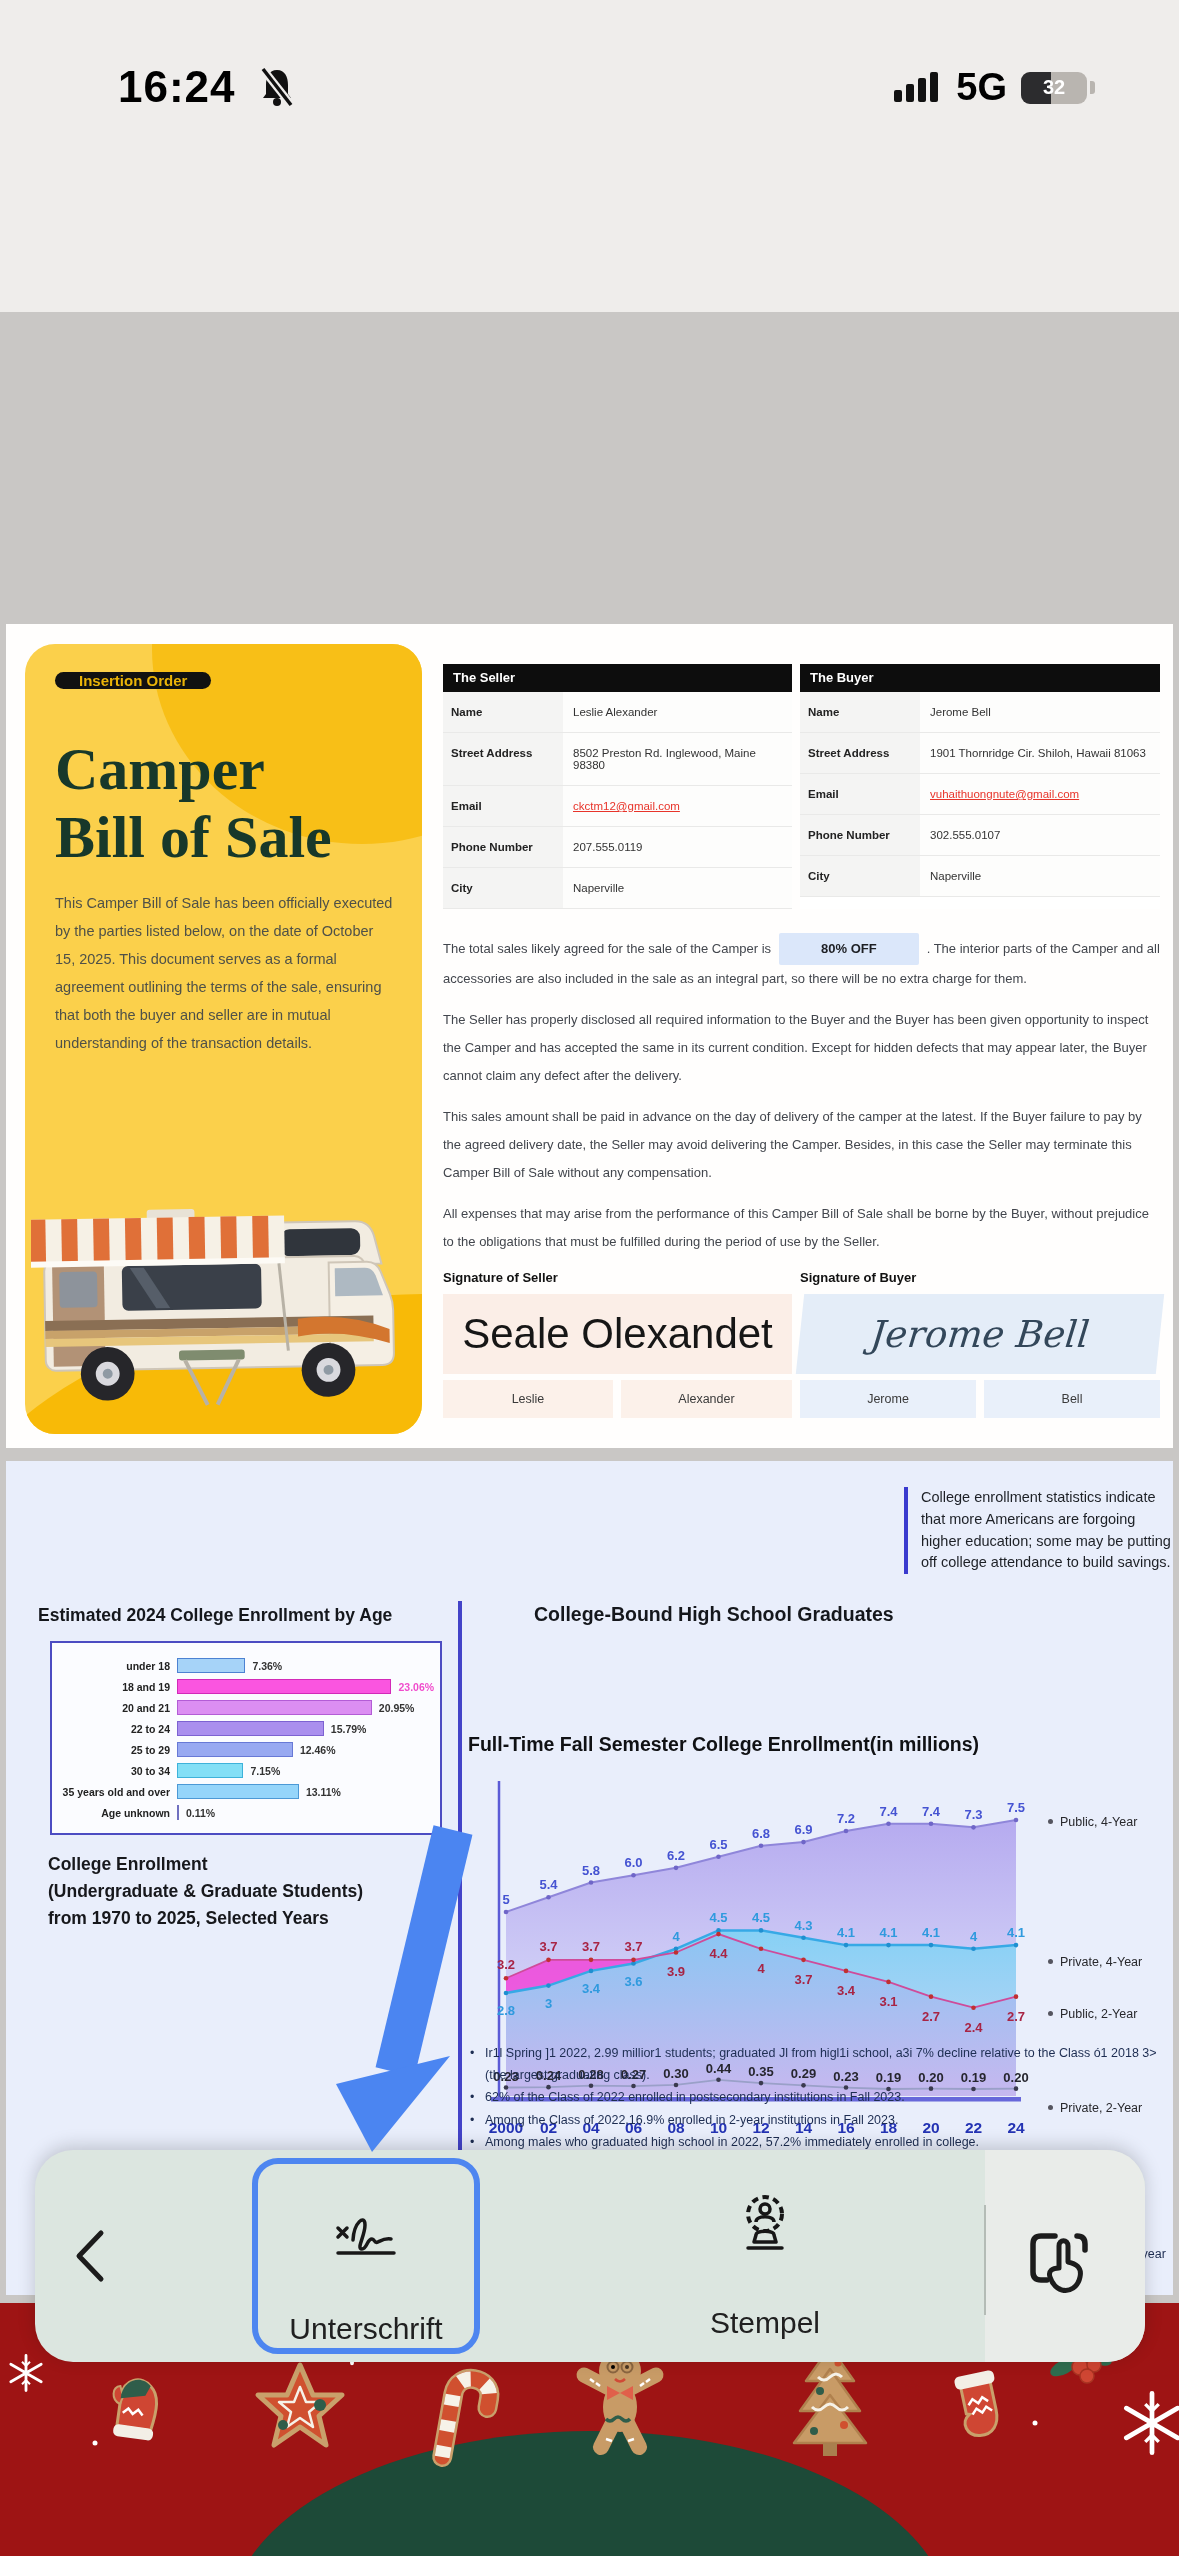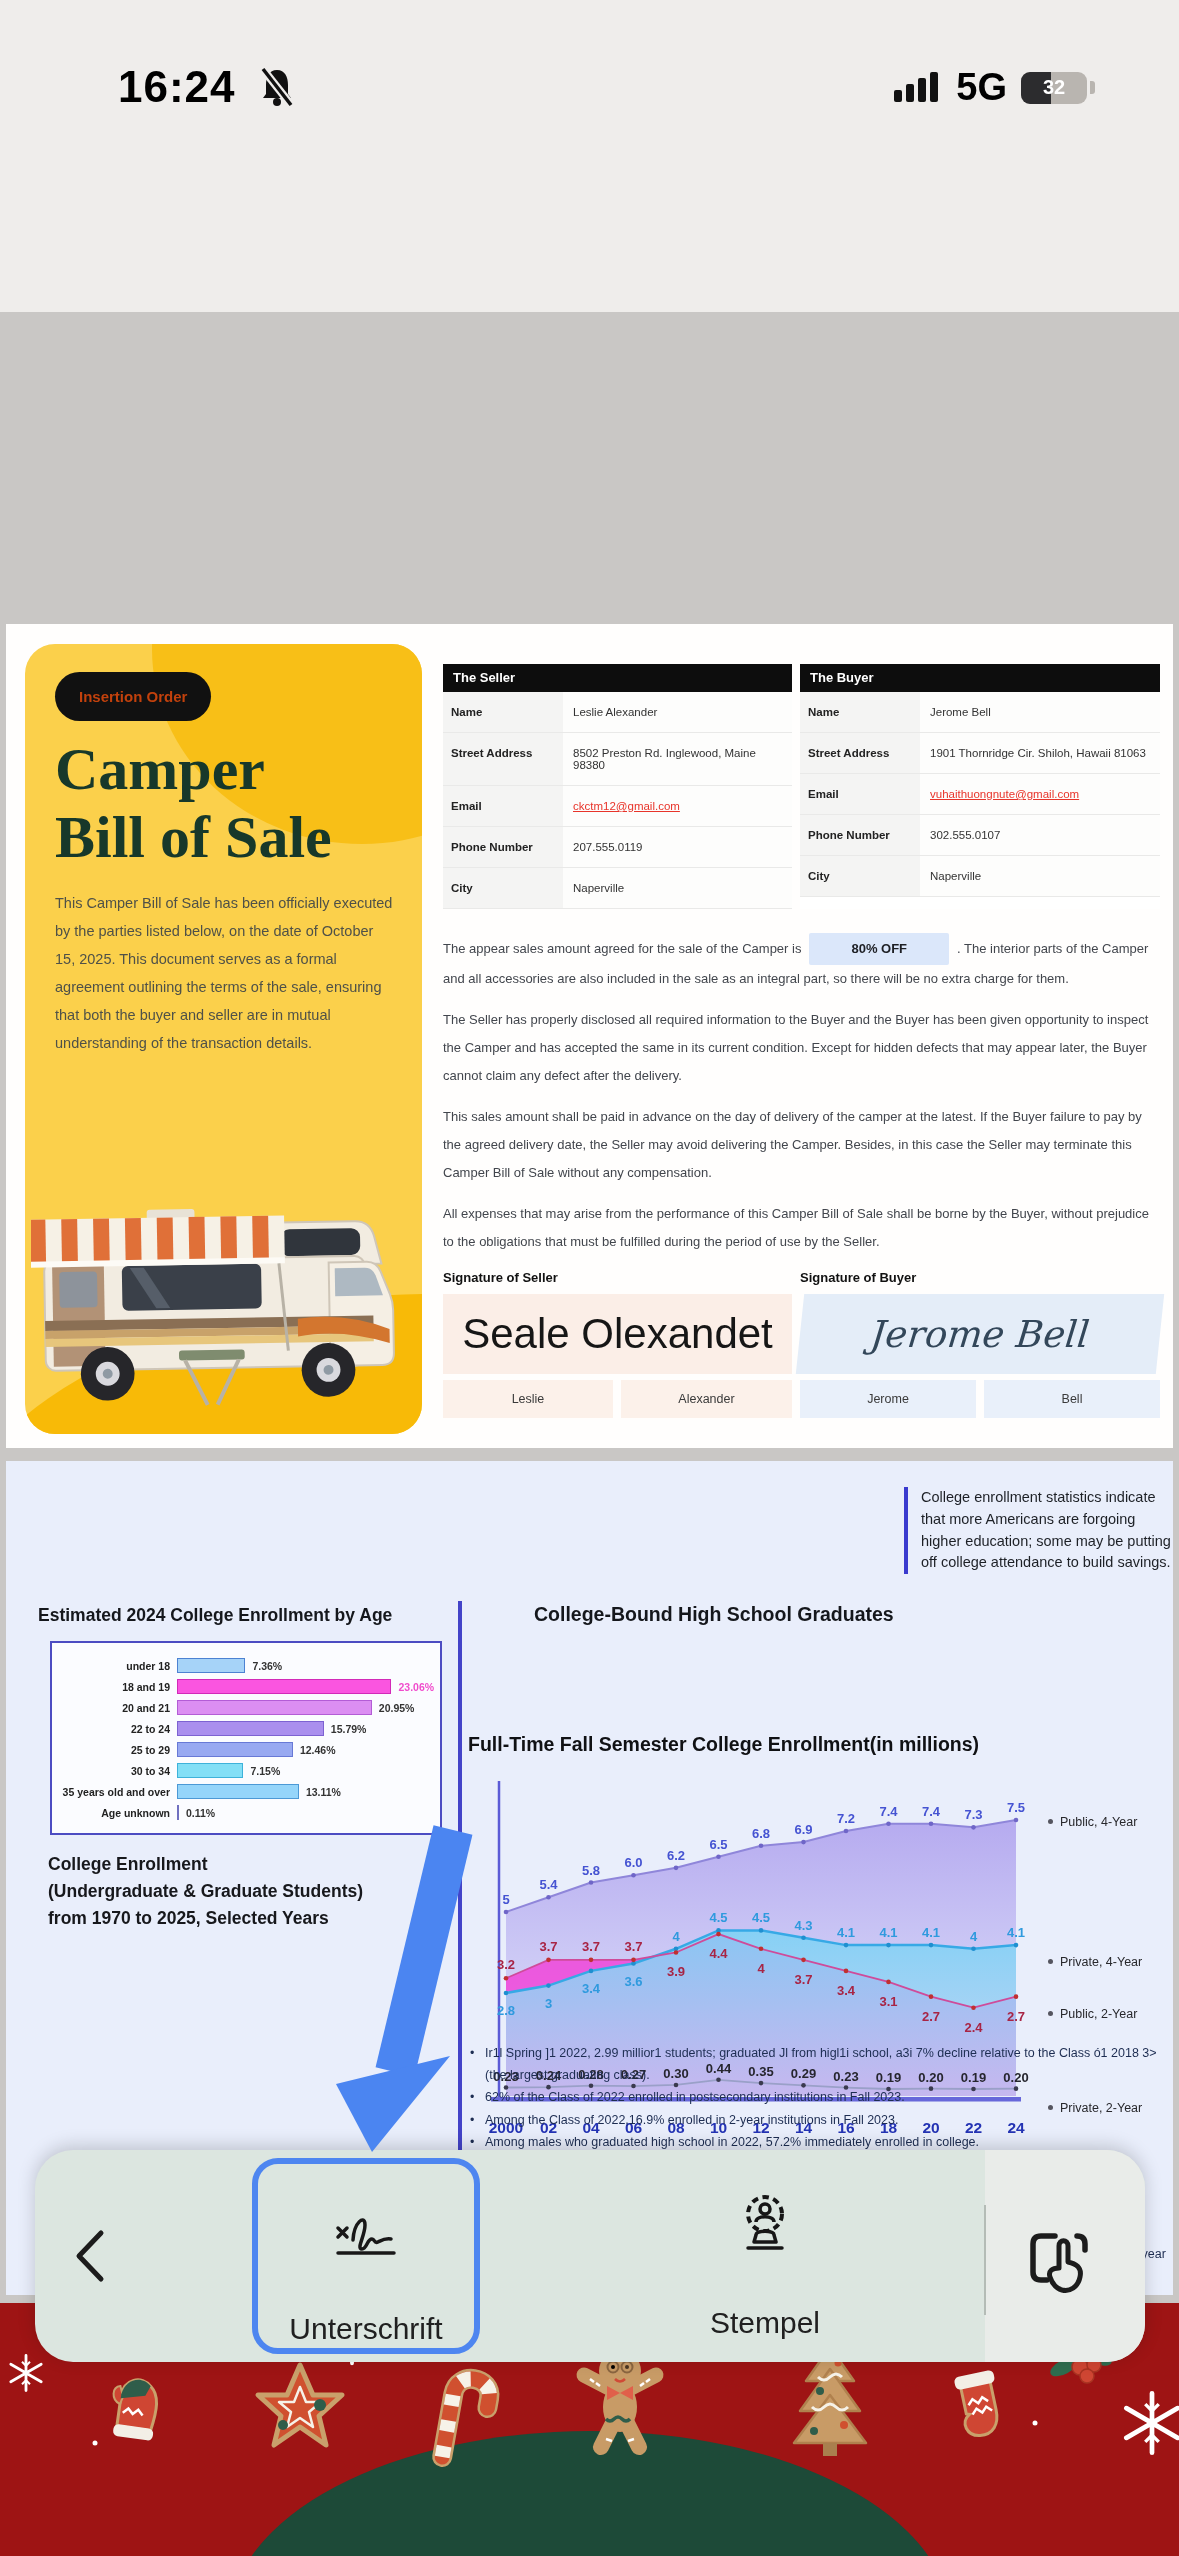--- a/index.html
+++ b/index.html
@@ -23,22 +23,22 @@
     font-size:46px;color:#1c1c1c;position:absolute;display:flex;align-items:center;justify-content:center;}
   .dots{position:absolute;left:1072px;top:241px;display:flex;gap:11px;}
   .dots i{width:11px;height:11px;border-radius:50%;background:#1a1a1a;}
   .pagearea{position:absolute;top:312px;left:0;width:1179px;height:2244px;background:#c9c7c5;}
   
   .page1{position:absolute;top:312px;left:6px;width:1167px;height:824px;background:#fffefd;}
   .ycard{position:absolute;left:19px;top:20px;width:397px;height:790px;border-radius:30px;
     background:#fbd04b;overflow:hidden;}
   .sw-top{position:absolute;right:-150px;top:-190px;width:420px;height:390px;border-radius:50%;background:#f8bf17;}
   .sw-bottom{position:absolute;left:-90px;bottom:-430px;width:1000px;height:570px;border-radius:50%;background:#f8ba07;}
-  .io-badge{position:absolute;left:30px;top:28px;background:#111;color:#c2410c;font-size:15px;font-weight:700;
-    padding:16px 24px;border-radius:26px;}
+  .io-badge{position:absolute;left:30px;top:28px;background:#111;color:#eab308;font-size:15px;font-weight:700;
+    padding:0 24px;border-radius:26px;}
   .y-title{position:absolute;left:30px;top:92px;font-family:"Liberation Serif",serif;font-weight:700;
     font-size:60px;line-height:1.13;color:#17382a;}
   .y-intro{position:absolute;left:30px;top:246px;width:340px;font-size:14.5px;line-height:1.93;color:#4f5148;}
   .camper{position:absolute;left:6px;top:556px;}
   .p1col{position:absolute;left:437px;top:40px;width:717px;}
   .tables{display:flex;gap:8px;}
   .dtable{background:#fff;}
   .dtable.t-seller{width:349px;}
   .dtable.t-buyer{width:360px;}
   .dt-hd{background:#0d0d0d;color:#fff;font-size:13px;font-weight:700;padding:6px 10px;height:16px;}
@@ -287,21 +287,21 @@
                   <span class="dt-vl">302.555.0107</span>
                 </div>
                 <div class="dt-row">
                   <span class="dt-lb">City</span>
                   <span class="dt-vl">Naperville</span>
                 </div>
               </div>
         </div>
       </div>
       <div class="clauses">
-        <p><span>The appear sales amount agreed for the sale of the Camper is</span><span class="hl-field">80% OFF</span><span>. The interior parts of the Camper and all accessories are also included in the sale as an integral part, so there will be no extra charge for them.</span></p>
+        <p><span>The total sales likely agreed for the sale of the Camper is</span><span class="hl-field">80% OFF</span><span>. The interior parts of the Camper and all accessories are also included in the sale as an integral part, so there will be no extra charge for them.</span></p>
         <p>The Seller has properly disclosed all required information to the Buyer and the Buyer has been given opportunity to inspect the Camper and has accepted the same in its current condition. Except for hidden defects that may appear later, the Buyer cannot claim any defect after the delivery.</p>
         <p>This sales amount shall be paid in advance on the day of delivery of the camper at the latest. If the Buyer failure to pay by the agreed delivery date, the Seller may avoid delivering the Camper. Besides, in this case the Seller may terminate this Camper Bill of Sale without any compensation.</p>
         <p>All expenses that may arise from the performance of this Camper Bill of Sale shall be borne by the Buyer, without prejudice to the obligations that must be fulfilled during the period of use by the Seller.</p>
       </div>
       <div class="sigheads">
         <div class="sh-seller">Signature of Seller</div>
         <div class="sh-buyer">Signature of Buyer</div>
       </div>
       <div class="sigboxes">
         <div class="sigbox sig-seller">Seale Olexandet</div>

